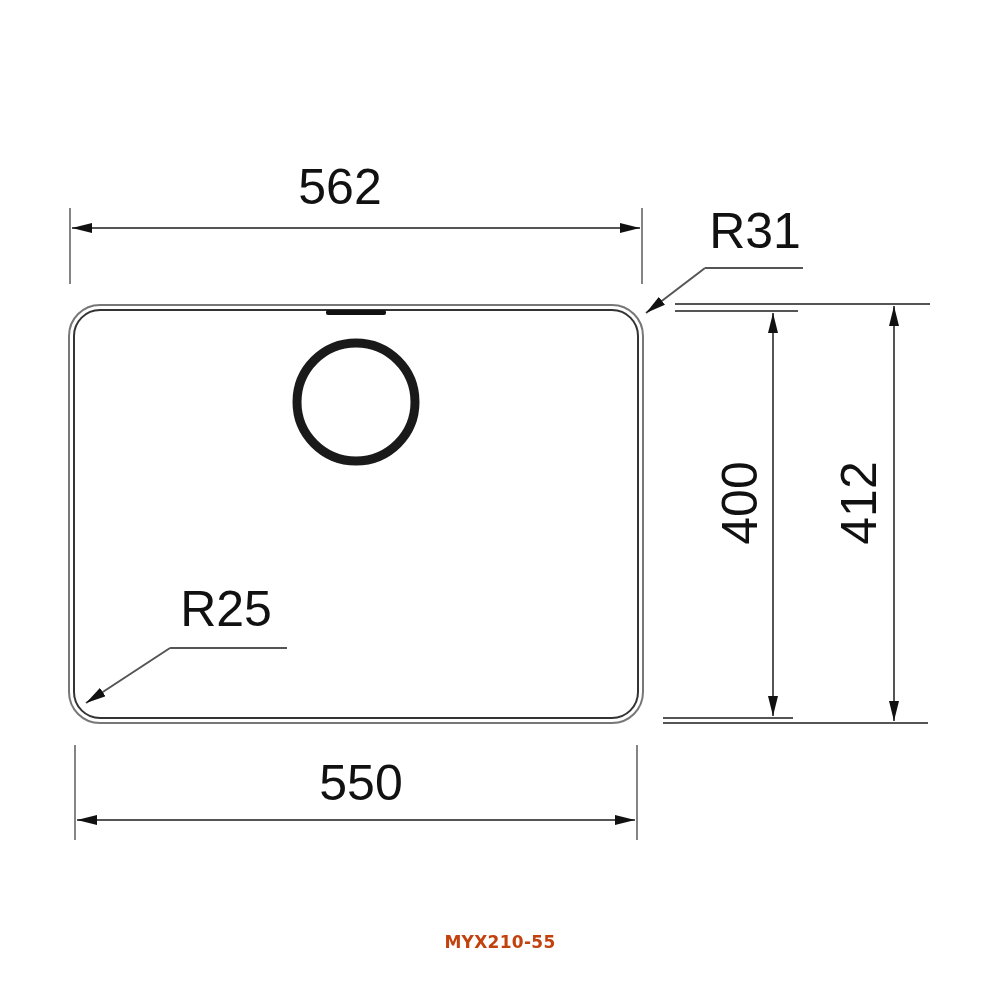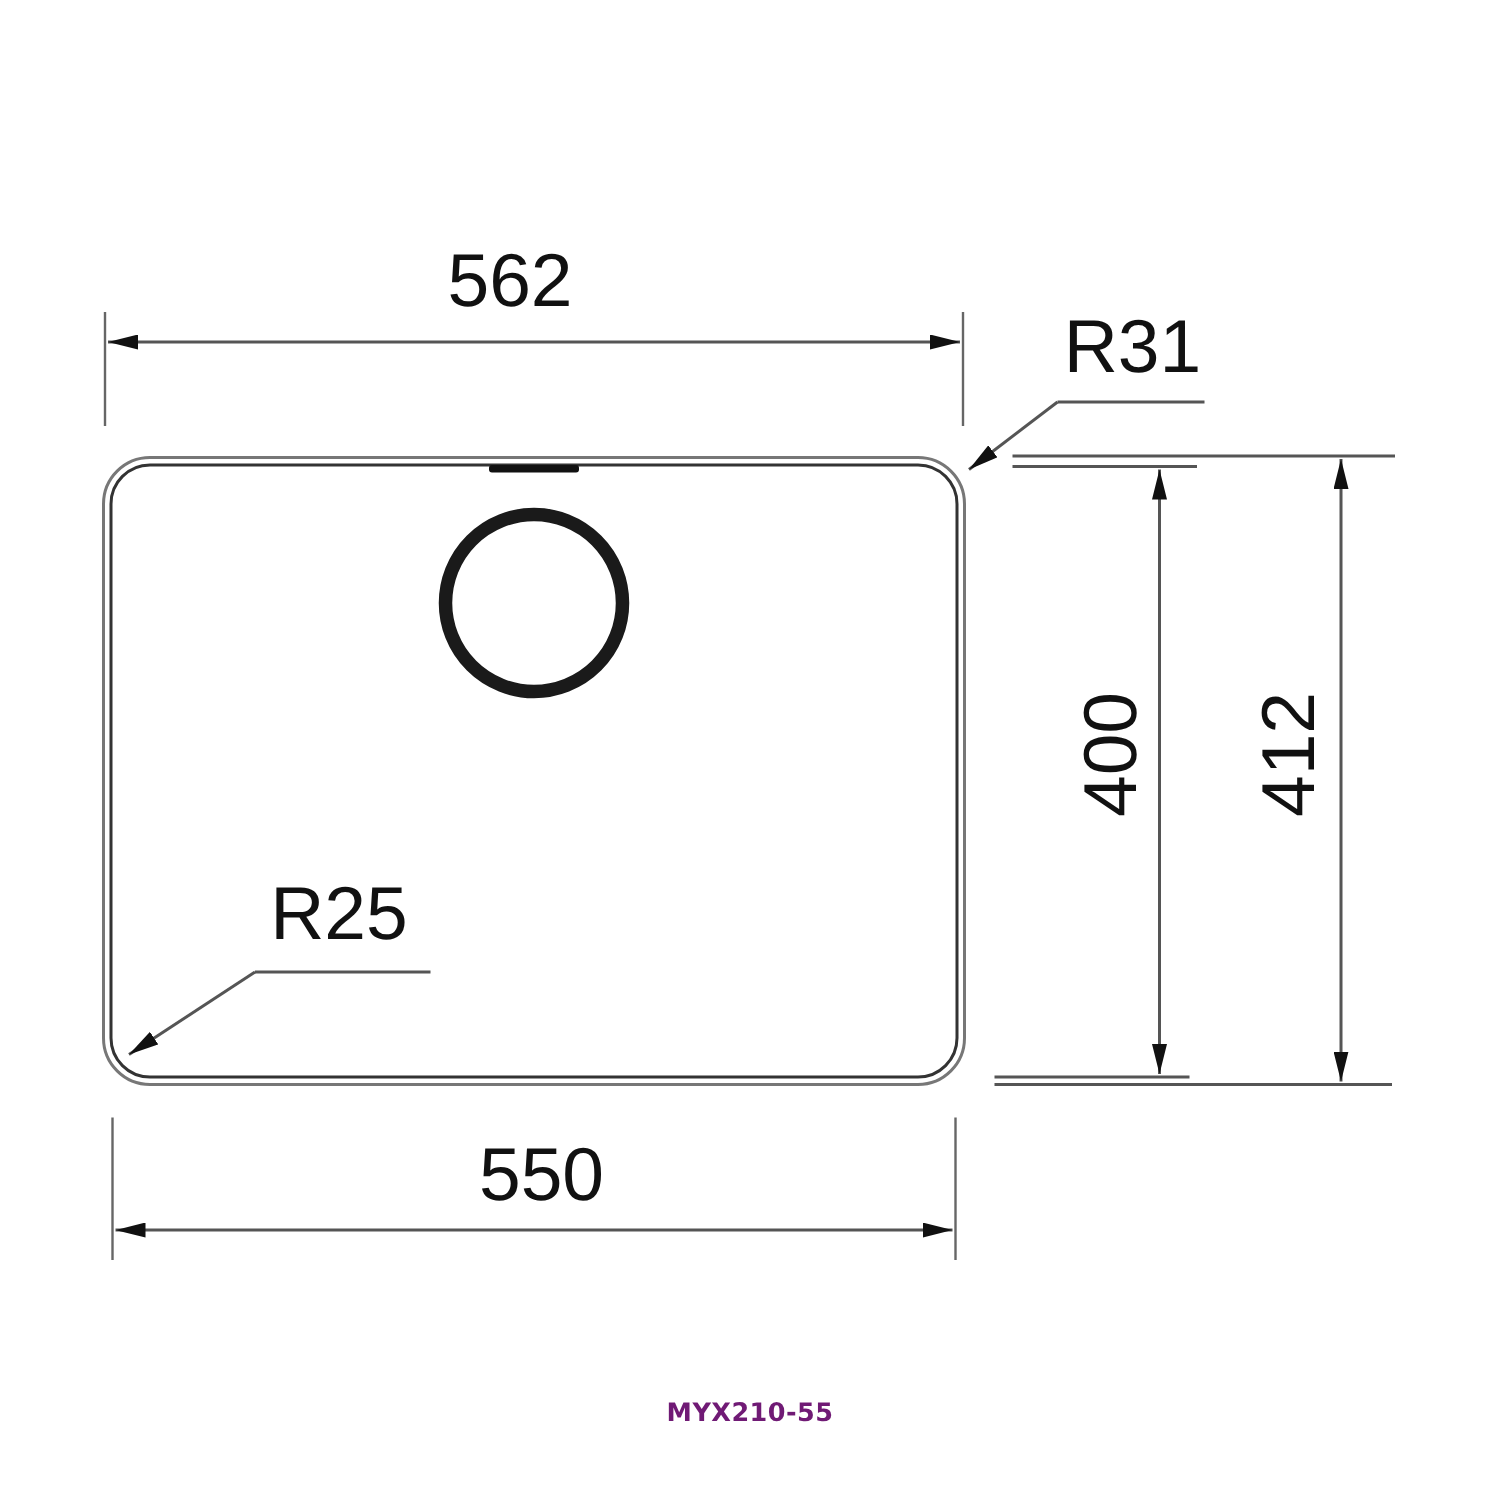--- a/index.html
+++ b/index.html
@@ -1,20 +1,20 @@
 <!DOCTYPE html>
 <html><head>
 <meta charset="utf-8">
 <style>
   html, body { margin: 0; padding: 0; background: #ffffff; }
   body { width: 1000px; height: 1000px; position: relative; overflow: hidden; }
   #drawing { position: absolute; left: 0; top: 0; width: 1000px; height: 1000px; }
   .dimtext { font-family: "Liberation Sans", sans-serif; font-size: 50px; fill: #111111; }
   .caption { position: absolute; left: 0; width: 1000px; top: 932px; text-align: center;
-             font-family: "DejaVu Sans", sans-serif; font-weight: bold; font-size: 17px; color: #701a75; letter-spacing: 0.3px; }
+             font-family: "DejaVu Sans", sans-serif; font-weight: bold; font-size: 17px; color: #c2410c; letter-spacing: 0.3px; }
   .line { stroke: #555555; stroke-width: 2; fill: none; }
   .thin { stroke: #666666; stroke-width: 1.6; fill: none; }
 </style>
 </head>
 <body>
 
 <svg id="drawing" viewBox="0 0 1000 1000" xmlns="http://www.w3.org/2000/svg">
   <defs>
     <marker id="arr" viewBox="0 0 20 10" refX="20" refY="5" markerWidth="20" markerHeight="10" orient="auto-start-reverse" markerUnits="userSpaceOnUse">
       <path d="M0,0 L20,5 L0,10 Z" fill="#111"></path>

